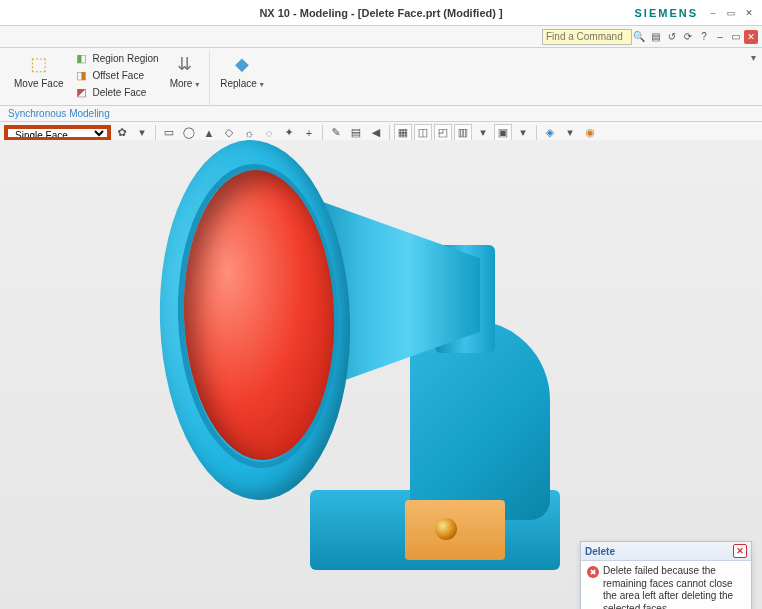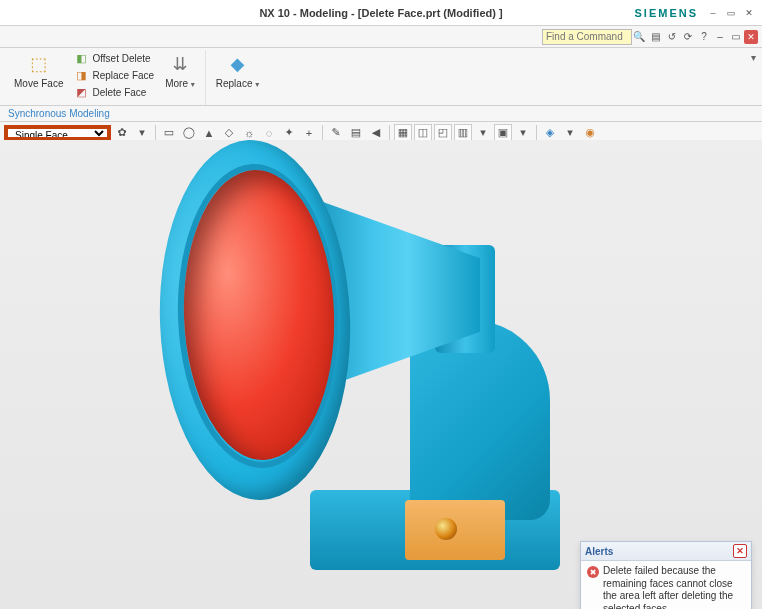--- a/index.html
+++ b/index.html
@@ -316,25 +316,25 @@
   <div class="ribbon-group">
     <div class="group-extras">
       <div class="big-btn">
         <div class="big-icon" style="color:#d8a23a;">⬚</div>
         <div class="big-label">Move
 Face</div>
       </div>
       <div class="small-list">
         <div class="small-item">
           <div class="small-icon" style="color:#6aa84f;">◧</div>
-          <span>Offset Delete</span>
+          <span>Region Region</span>
         </div>
         <div class="small-item">
           <div class="small-icon" style="color:#cc7a29;">◨</div>
-          <span>Replace Face</span>
+          <span>Offset Face</span>
         </div>
         <div class="small-item">
           <div class="small-icon" style="color:#c0504d;">◩</div>
           <span>Delete Face</span>
         </div>
       </div>
       <div class="big-btn">
         <div class="big-icon" style="color:#777;">⇊</div>
         <div class="big-label">
           <span>More</span>
@@ -407,21 +407,21 @@
     
     
     
     
     
     
   </div>
 
   <div class="alerts">
     <div class="alerts-hd">
-      <span>Alerts</span>
+      <span>Delete</span>
       <div class="alerts-close">✕</div>
     </div>
     <div class="alert-body">
       <div class="alert-row">
         <div class="err-ic">✖</div>
         <div class="alert-text">Delete failed because the remaining faces cannot close the area left after deleting the selected faces.</div>
       </div>
 
     </div>
   </div>

